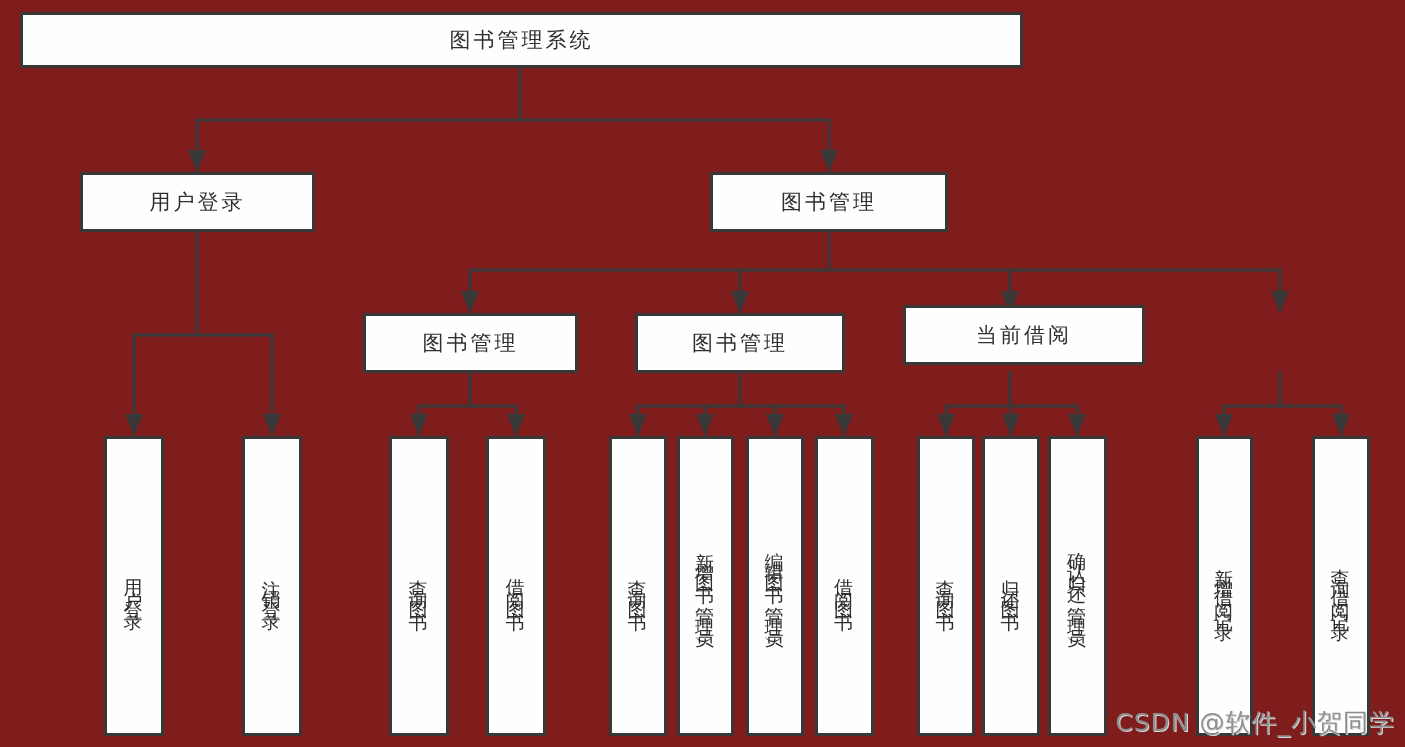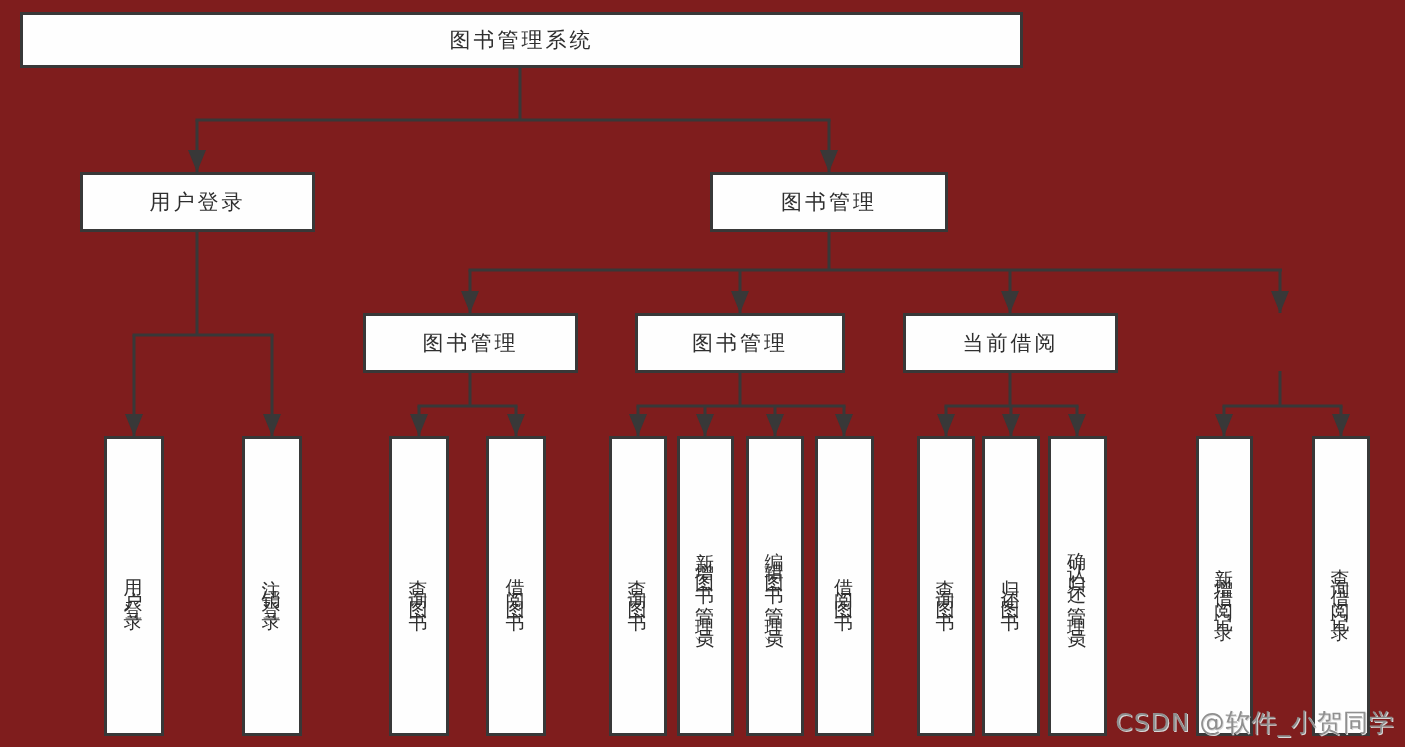--- a/index.html
+++ b/index.html
@@ -76,21 +76,21 @@
     </g>
   </svg>
 
   <div class="node" style="left:20px;top:12px;width:1003px;height:56px">图书管理系统</div>
 
   <div class="node" style="left:80px;top:172px;width:235px;height:60px">用户登录</div>
   <div class="node" style="left:710px;top:172px;width:238px;height:60px">图书管理</div>
 
   <div class="node" style="left:363px;top:313px;width:215px;height:60px">图书管理</div>
   <div class="node" style="left:635px;top:313px;width:210px;height:60px">图书管理</div>
-  <div class="node" style="left:903px;top:313px;width:215px;height:60px">当前借阅</div>
+  <div class="node" style="left:903px;top:305px;width:242px;height:60px">当前借阅</div>
 
   <div class="vnode" style="left:104px">用户登录</div>
   <div class="vnode" style="left:242px">注销登录</div>
 
   <div class="vnode" style="left:389px">查询图书</div>
   <div class="vnode" style="left:486px">借阅图书</div>
 
   <div class="vnode" style="left:609px;width:58px">查询图书</div>
   <div class="vnode" style="left:677px;width:57px">新增图书（管理员）</div>
   <div class="vnode" style="left:746px;width:58px">编辑图书（管理员）</div>

